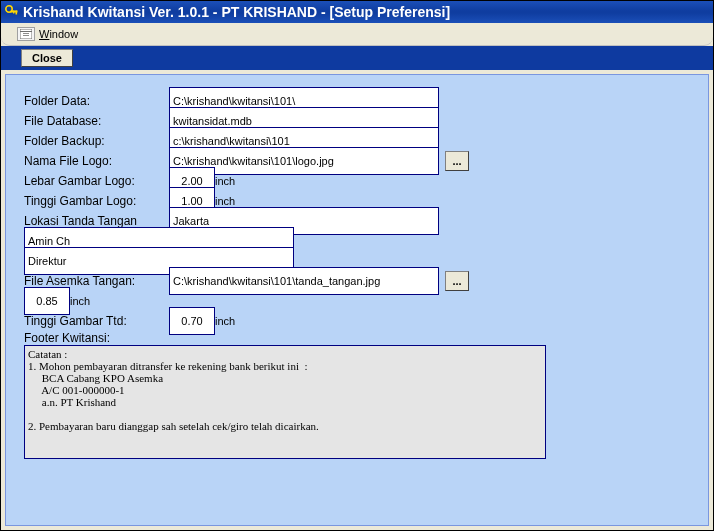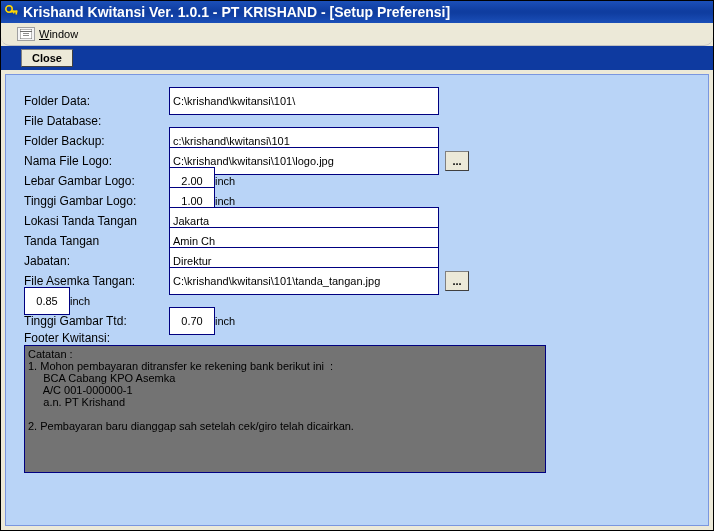--- a/index.html
+++ b/index.html
@@ -118,24 +118,24 @@
     border-right-color: #404040;
     border-bottom-color: #404040;
     font-size: 11px;
     font-weight: bold;
     cursor: pointer;
     padding: 0;
     line-height: 14px;
   }
   textarea.footer-box {
     width: 522px;
-    height: 128px;
+    height: 114px;
     border: 1px solid #000080;
-    background: #737373;
-    font-family: Liberation Sans, sans-serif;
+    background: #e5e5e5;
+    font-family: Liberation Serif, serif;
     font-size: 11px;
     padding: 2px 3px;
     box-sizing: border-box;
     resize: none;
     overflow: hidden;
     white-space: pre;
   }
   .row.footer-row {
     align-items: flex-start;
     height: auto;
@@ -177,20 +177,21 @@
 
   <div class="client">
 
     <div class="row">
       <span class="label">Folder Data:</span>
       <input class="textfield w-full" value="C:\krishand\kwitansi\101\" style="">
     </div>
 
     <div class="row">
       <span class="label">File Database:</span>
+      <input class="textfield w-full" value="kwitansidat.mdb" style="">
     </div>
 
     <div class="row">
       <span class="label">Folder Backup:</span>
       <input class="textfield w-full" value="c:\krishand\kwitansi\101" style="">
     </div>
 
     <div class="row">
       <span class="label">Nama File Logo:</span>
       <input class="textfield w-full" value="C:\krishand\kwitansi\101\logo.jpg" style="">
@@ -208,26 +209,24 @@
       <input class="textfield w-num" value="1.00" style="">
       <span class="unit">inch</span>
     </div>
 
     <div class="row">
       <span class="label">Lokasi Tanda Tangan</span>
       <input class="textfield w-full" value="Jakarta" style="">
     </div>
 
     <div class="row">
-      <span class="label">Tanda Tangan</span>
       <input class="textfield w-full" value="Amin Ch" style="">
     </div>
 
     <div class="row">
-      <span class="label">Jabatan:</span>
       <input class="textfield w-full" value="Direktur" style="">
     </div>
 
     <div class="row">
       <span class="label">File Asemka Tangan:</span>
       <input class="textfield w-full" value="C:\krishand\kwitansi\101\tanda_tangan.jpg" style="">
       <button class="browse-btn">...</button>
     </div>
 
     <div class="row">

